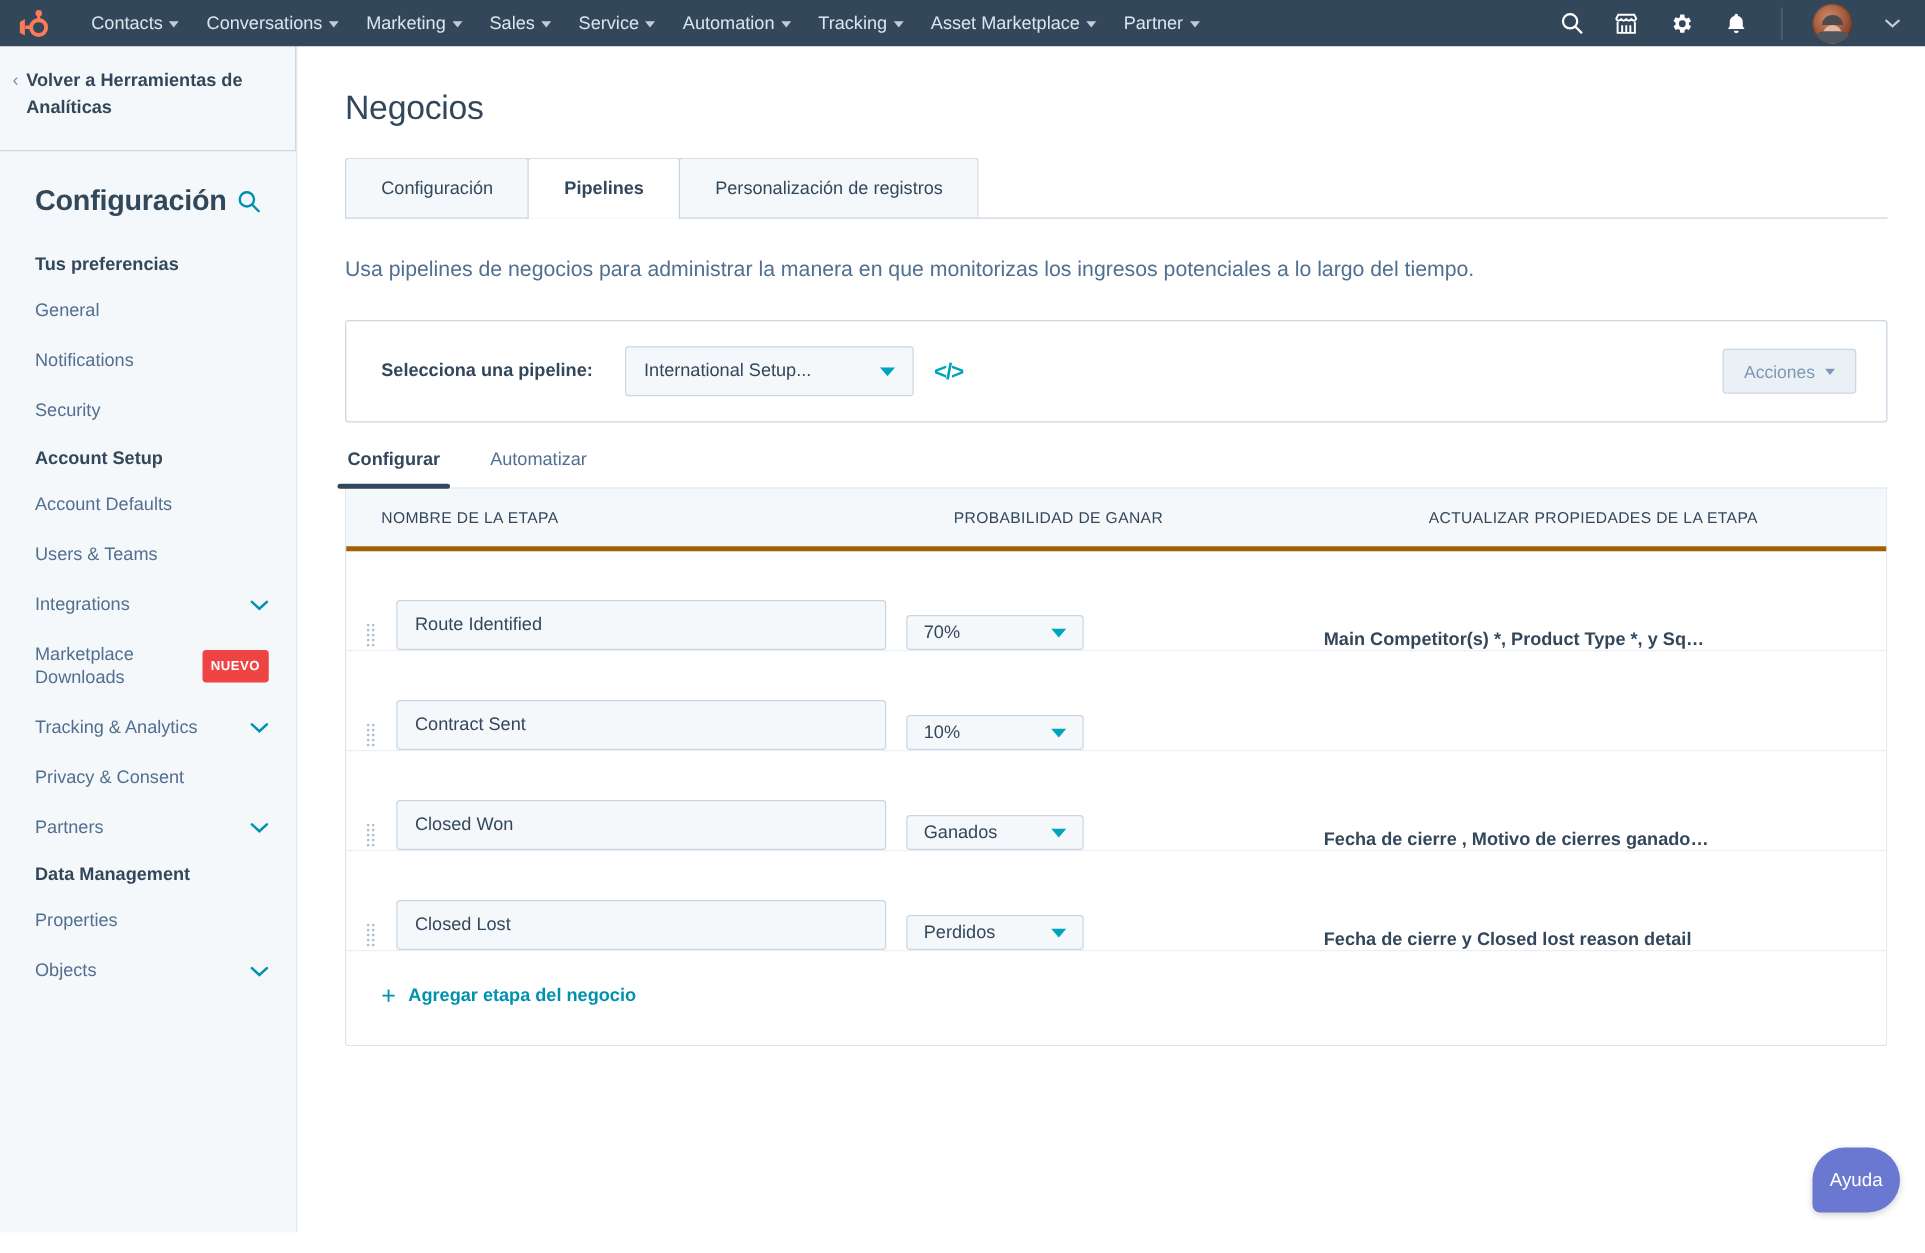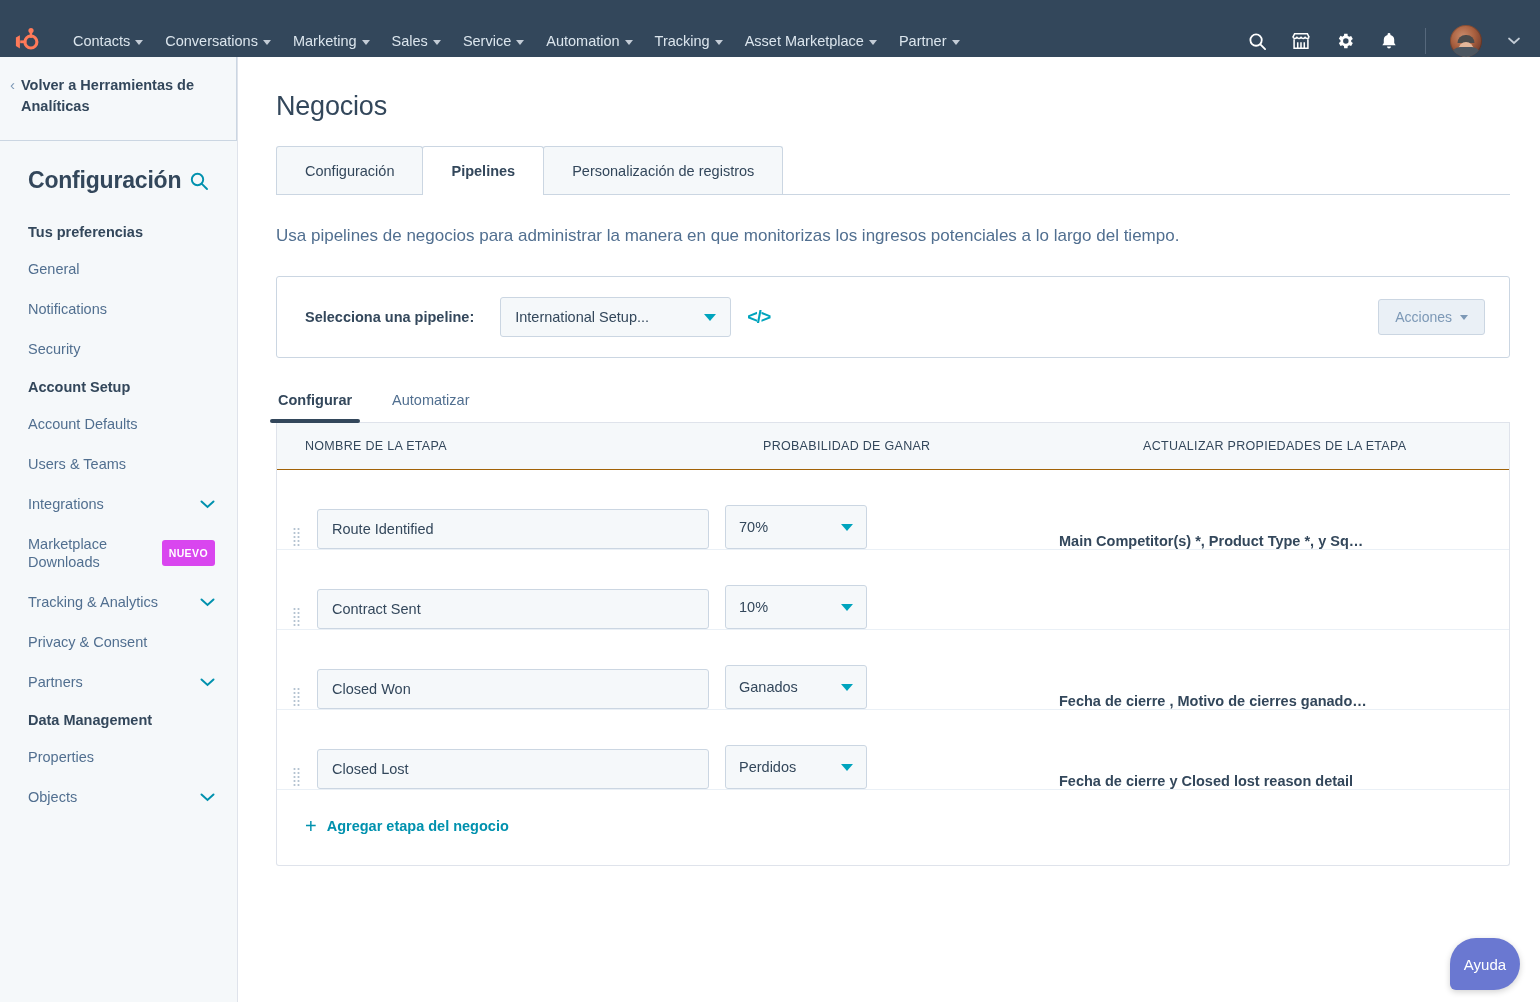--- a/index.html
+++ b/index.html
@@ -5,22 +5,22 @@
   * { box-sizing: border-box; margin: 0; padding: 0; }
   html, body {
     width: 1540px; height: 1002px;
     font-family: "Liberation Sans", sans-serif;
     background: #ffffff;
     overflow: hidden;
   }
 
   
   .topnav {
-    height: 57px; background: #33475b;
-    display: flex; align-items: flex-end;
+    height: 37px; background: #33475b;
+    display: flex; align-items: center;
     padding: 0 14px 0 8px;
     position: relative; z-index: 50;
   }
   .hs-logo { width: 36px; height: 36px; display: flex; align-items: center; justify-content: center; cursor: pointer; }
   .navlinks { display: flex; align-items: center; margin-left: 18px; }
   .navlink {
     color: #dbe5ed; font-size: 14.5px;
     padding: 8px 11px; display: flex; align-items: center; gap: 5px;
     cursor: pointer; white-space: nowrap;
   }
@@ -89,21 +89,21 @@
     font-size: 14.5px; color: #516f90; cursor: pointer;
     line-height: 18px;
   }
   .side-item .label { padding-right: 6px; }
   .chev { color: #0091ae; flex-shrink: 0; display: flex; }
   .badge {
     font-size: 10.5px; font-weight: bold; color: #fff;
     border-radius: 3px; padding: 4px 7px; letter-spacing: .4px;
     flex-shrink: 0;
   }
-  .badge.nuevo { background: #d946ef; }
+  .badge.nuevo { background: #ef4444; }
   .badge.beta { background: #7c98f7; }
 
   
   .main { flex: 1; background: #fff; overflow: hidden; position: relative; padding: 0 0 0 0; }
   .main-inner { padding: 34px 30px 0 38px; }
   .page-title { font-size: 27px; color: #33475b; font-weight: normal; letter-spacing: -.2px; }
 
   .tabs { display: flex; margin-top: 24px; position: relative; }
   .tab {
     border: 1px solid #cbd6e2; border-bottom: none;
@@ -135,35 +135,35 @@
   }
   .sel-caret { width: 0; height: 0; border-left: 6px solid transparent; border-right: 6px solid transparent; border-top: 7px solid #00a4bd; }
   .code-icon { margin-left: 16px; color: #00a4bd; font-size: 18px; font-weight: bold; cursor: pointer; letter-spacing: -1px; }
   .acciones {
     margin-left: auto; border: 1px solid #cbd6e2; background: #eaf0f6;
     color: #7c98b6; border-radius: 3px; padding: 0 16px; height: 36px;
     display: flex; align-items: center; gap: 8px; font-size: 14px; cursor: pointer;
   }
   .acc-caret { width: 0; height: 0; border-left: 4px solid transparent; border-right: 4px solid transparent; border-top: 5px solid #7c98b6; }
 
-  .subtabs { display: flex; gap: 0; margin-top: 30px; align-items: flex-end; }
+  .subtabs { display: flex; gap: 0; margin-top: 18px; align-items: flex-end; }
   .subtab {
     padding: 4px 2px 14px 2px; margin-right: 36px;
     font-size: 14.5px; color: #516f90; cursor: pointer; position: relative;
   }
   .subtab.active { color: #33475b; font-weight: bold; }
   .subtab.active::after {
     content: ""; position: absolute; left: -6px; right: -6px; bottom: -1px;
     height: 4px; background: #33475b; border-radius: 2px;
   }
   .subtabs-rule { height: 1px; background: #dfe3eb; }
 
   .table { border: 1px solid #dfe3eb; border-top: none; border-radius: 0 0 3px 3px; }
   .thead {
-    display: flex; background: #f5f8fa; border-bottom: 1px solid #a16207;
+    display: flex; background: #f5f8fa; border-bottom: 4px solid #a16207;
     padding: 16px 0 16px 0; align-items: flex-start;
   }
   .th { font-size: 12.5px; color: #33475b; letter-spacing: .3px; }
   .col1 { width: 486px; padding-left: 28px; }
   .col2 { width: 332px; }
   .col3 { flex: 1; margin-left: 48px; }
   .trow {
     display: flex; align-items: flex-end;
     border-bottom: 1px solid #eaf0f6;
     height: 80px;
@@ -172,21 +172,21 @@
   .grip { width: 14px; margin-left: 12px; display: flex; justify-content: center; cursor: grab; flex-shrink: 0; }
   .stage-input {
     border: 1px solid #cbd6e2; border-radius: 3px; background: #f5f8fa;
     height: 40px; width: 392px; padding: 0 14px;
     font-size: 14.5px; color: #33475b; font-family: inherit;
     display: flex; align-items: center;
     margin-left: 14px;
   }
   .prob-select {
     border: 1px solid #cbd6e2; border-radius: 3px; background: #f5f8fa;
-    height: 44px; width: 142px; padding: 0 13px;
+    height: 28px; width: 142px; padding: 0 13px;
     display: flex; align-items: center; justify-content: space-between;
     font-size: 14.5px; color: #33475b; cursor: pointer;
   }
   .prob-cell { width: 332px; display: flex; padding-left: 16px; }
   .props-cell { flex: 1; font-size: 14.5px; color: #33475b; font-weight: bold; padding-left: 18px; padding-right: 30px; }
   .addrow { padding: 28px 0 28px 28px; }
   .addlink { display: inline-flex; align-items: center; gap: 10px; color: #0091ae; font-size: 14.5px; font-weight: bold; cursor: pointer; }
   .plus { font-size: 20px; font-weight: normal; line-height: 14px; }
 
   

